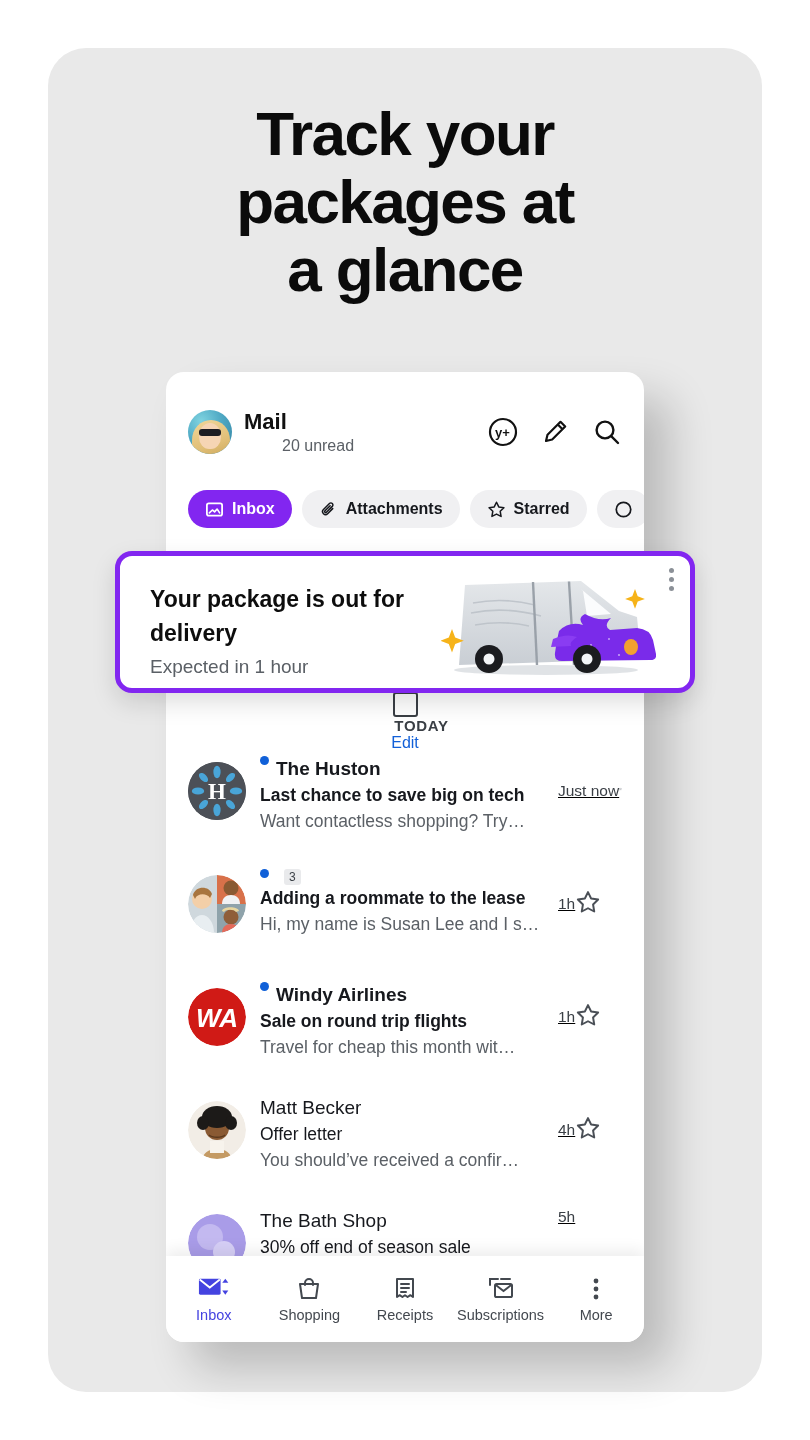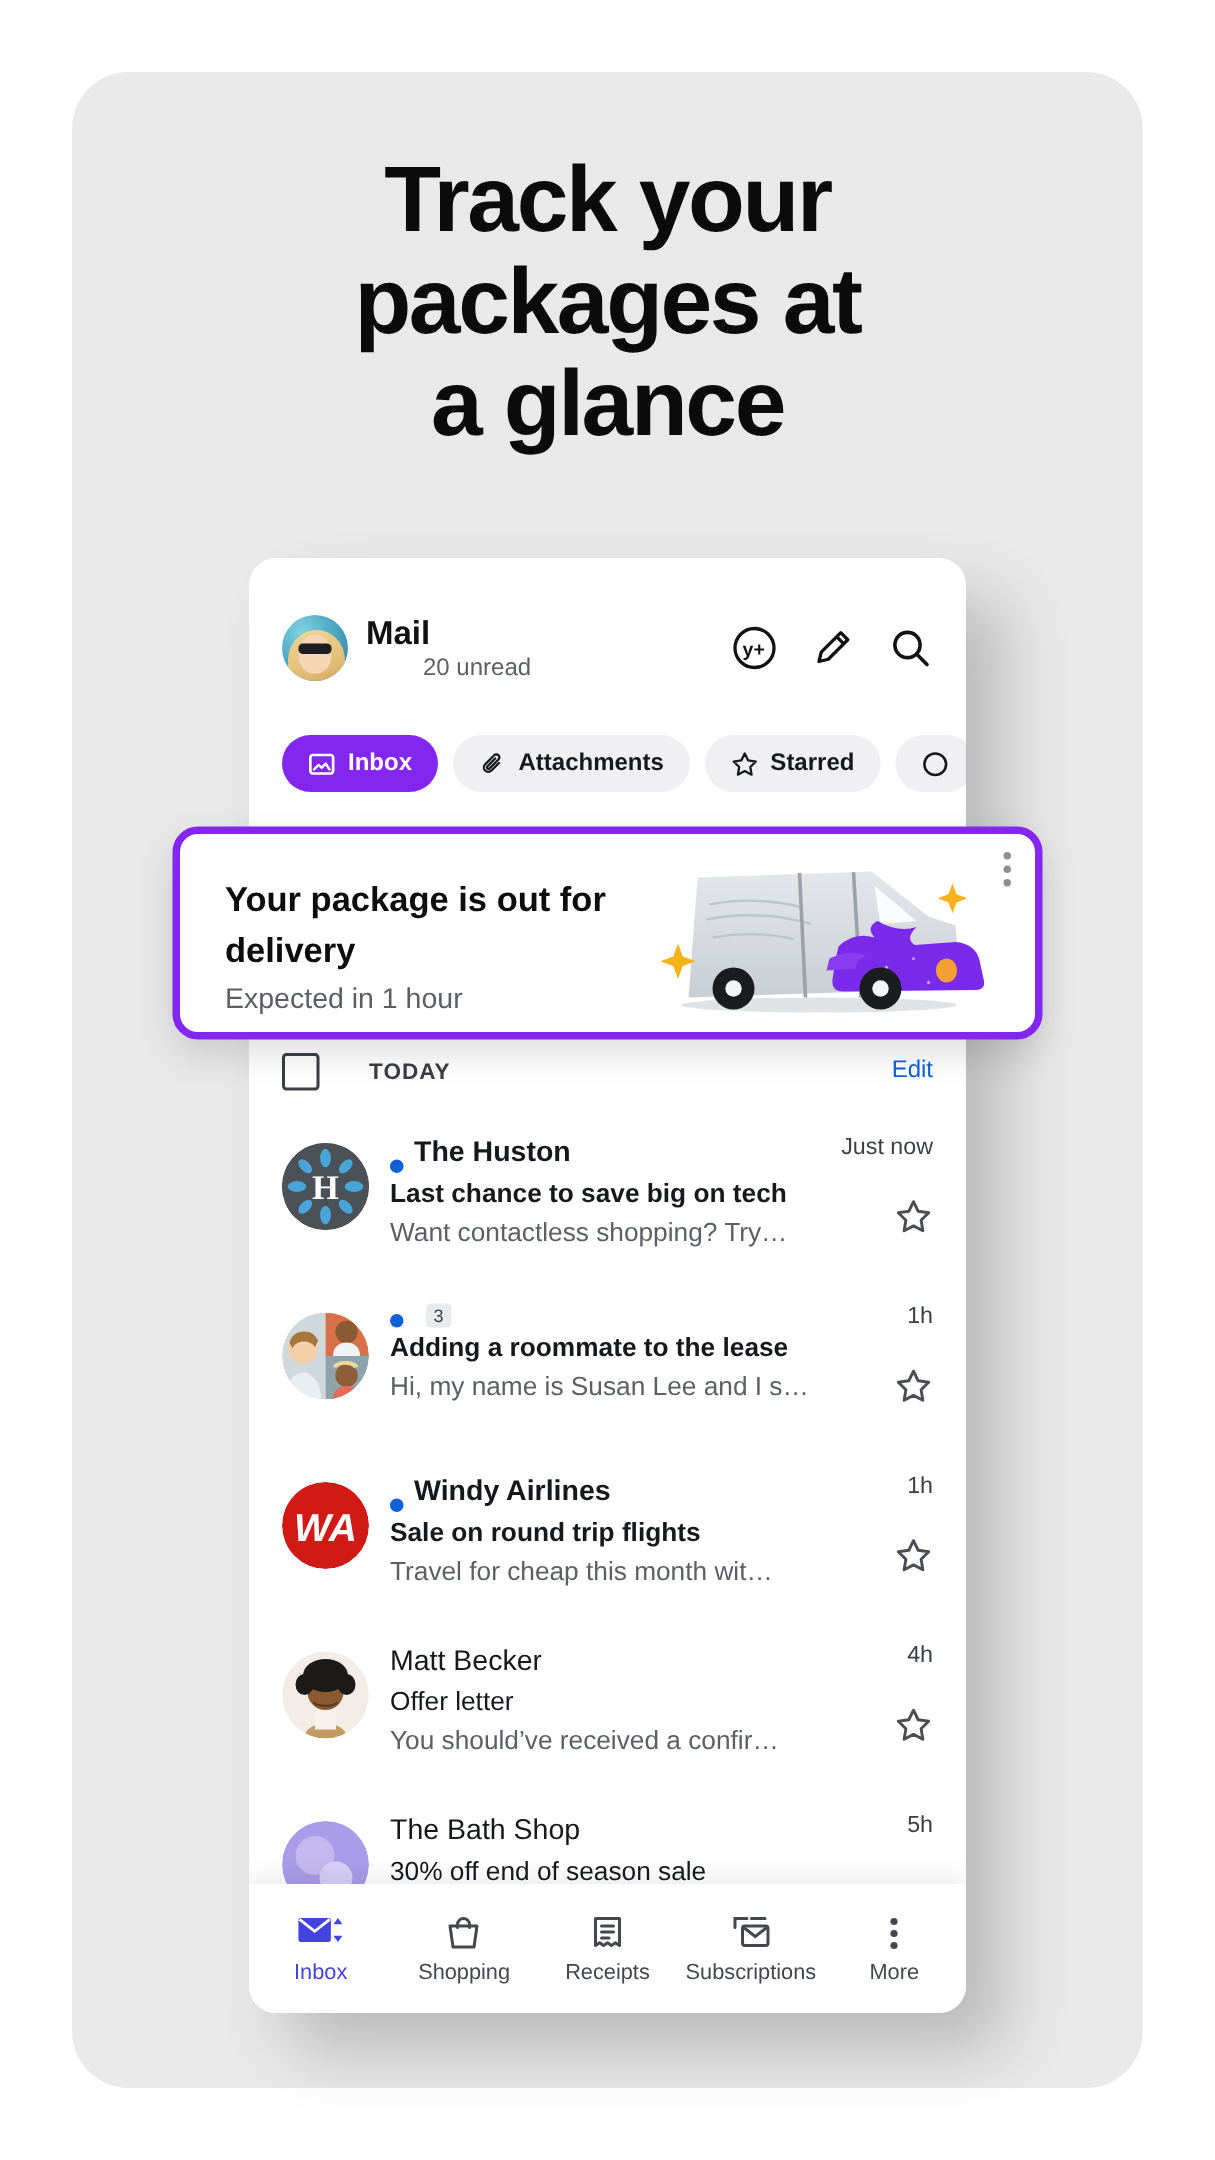--- a/index.html
+++ b/index.html
@@ -88,21 +88,21 @@
     padding: 0 17px; background: #f0f0f2; flex: 0 0 auto;
     font-size: 16px; font-weight: 600; color: #16181d; cursor: pointer;
   }
   .chip.active { background: #8226f0; color: #ffffff; }
   .chip svg { display: block; }
 
   
   .today-bar {
     position: absolute; left: 0; top: 320px;
     width: 478px; height: 44px;
-    display: flex; align-items: center; padding: 0 22px;
+    display: flex; align-items: center; padding: 0 22px; flex-direction: column;
   }
   .select-box {
     width: 25px; height: 25px; border: 2.2px solid #3a3f45;
     border-radius: 3px; flex: 0 0 auto; cursor: pointer;
   }
   .today-label {
     margin-left: 33px; font-size: 15px; font-weight: 700;
     letter-spacing: 0.7px; color: #3a3f45; flex: 1 1 auto;
   }
   .edit-link { font-size: 16px; color: #1260d8; font-weight: 500; cursor: pointer; }
@@ -111,21 +111,21 @@
   .mail-list { position: absolute; left: 0; top: 368px; width: 478px; height: 522px; overflow: hidden; }
   .mail-row {
     display: flex; align-items: flex-start;
     padding: 14px 22px 14px 22px; height: 113px; cursor: pointer;
   }
   .row-avatar {
     width: 58px; height: 58px; border-radius: 50%;
     flex: 0 0 auto; margin-top: 8px; position: relative; overflow: hidden;
   }
   .row-body { flex: 1 1 auto; min-width: 0; margin-left: 14px; padding-top: 2px; }
-  .row-top { display: flex; align-items: flex-end; }
+  .row-top { display: flex; align-items: flex-start; }
   .unread-dot {
     width: 9px; height: 9px; border-radius: 50%;
     background: #1060d8; margin-right: 7px; flex: 0 0 auto;
   }
   .sender {
     font-size: 19px; color: #16181d; line-height: 26px;
     white-space: nowrap; overflow: hidden; text-overflow: ellipsis;
   }
   .sender.unread { font-weight: 700; }
   .count-badge {
@@ -136,21 +136,21 @@
     font-size: 17.5px; color: #16181d; line-height: 25px; margin-top: 1px;
     white-space: nowrap; overflow: hidden; text-overflow: ellipsis;
   }
   .subject.unread { font-weight: 700; }
   .snippet {
     font-size: 17.5px; color: #5b6066; line-height: 25px; margin-top: 1px;
     white-space: nowrap; overflow: hidden; text-overflow: ellipsis;
   }
   .row-right {
     flex: 0 0 auto; width: 64px; margin-left: 8px;
-    display: flex; flex-direction: column; align-items: flex-end;
+    display: flex; flex-direction: row; align-items: flex-end; text-decoration: underline;
   }
   .row-time { font-size: 15.5px; color: #3a3f45; line-height: 22px; white-space: nowrap; }
   .star-btn { margin-top: 22px; cursor: pointer; }
 
   
   .tab-bar {
     position: absolute; left: 0; bottom: 0;
     width: 478px; height: 86px;
     background: #ffffff;
     box-shadow: 0 -6px 14px rgba(0,0,0,0.07);

